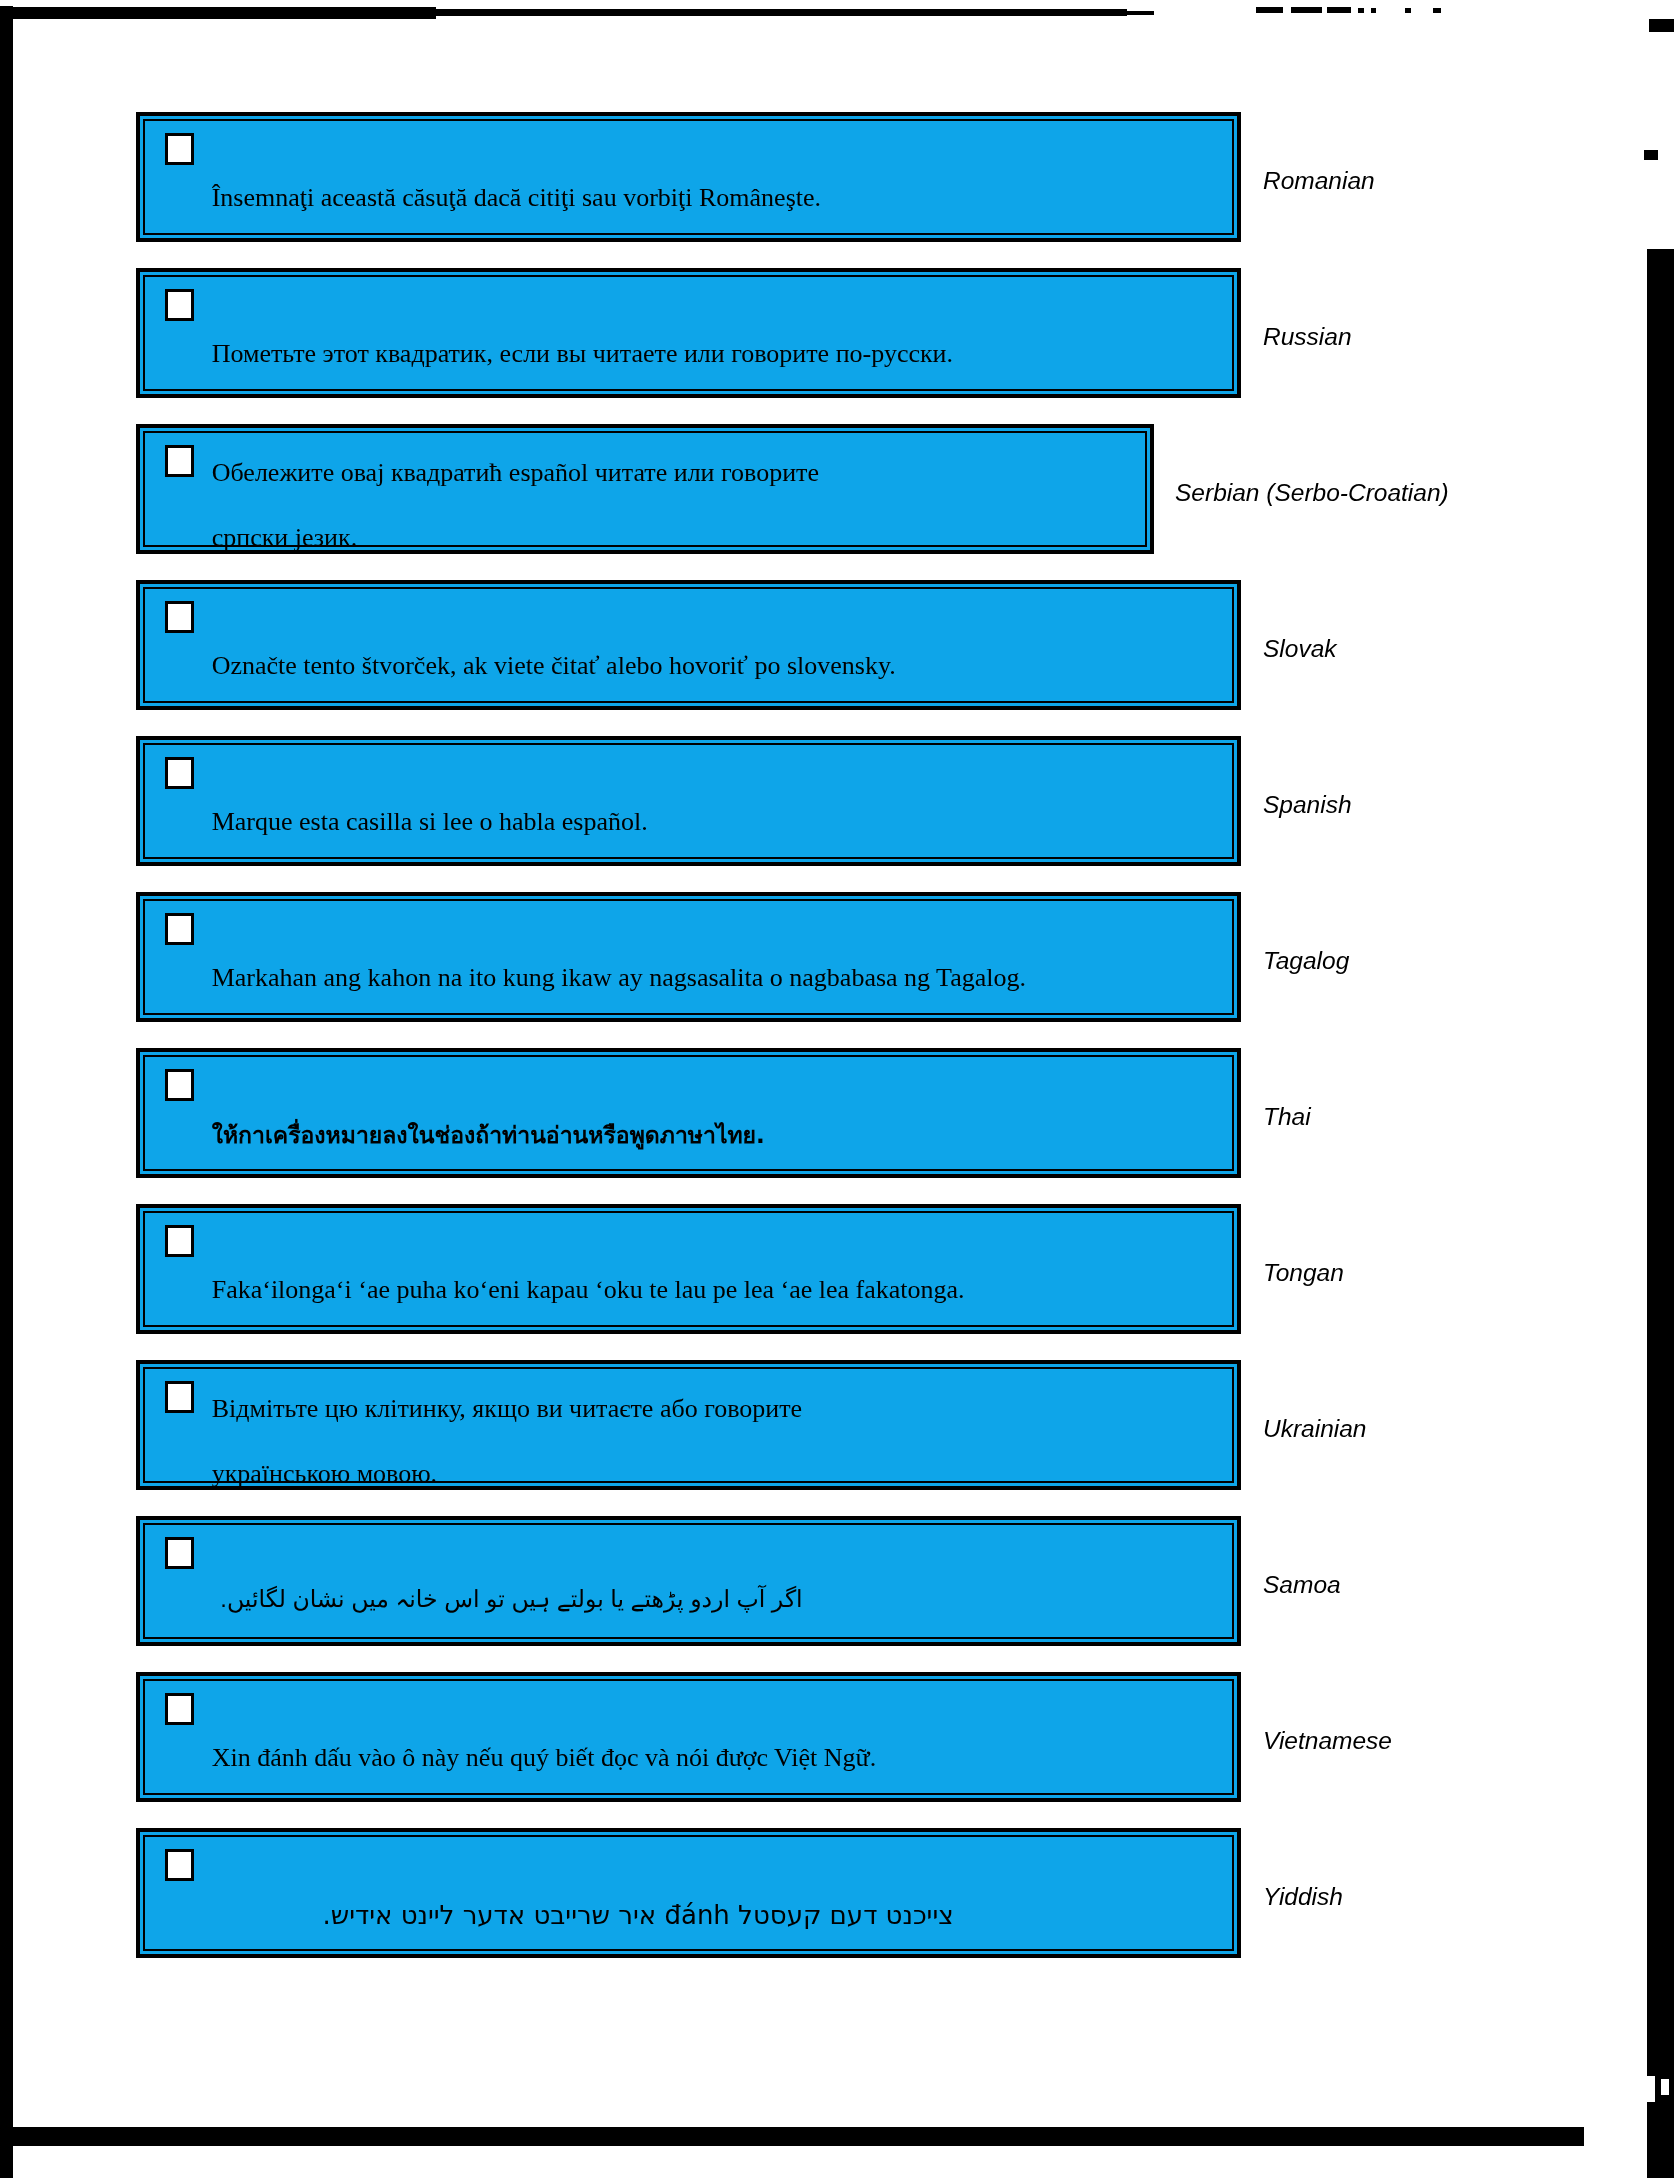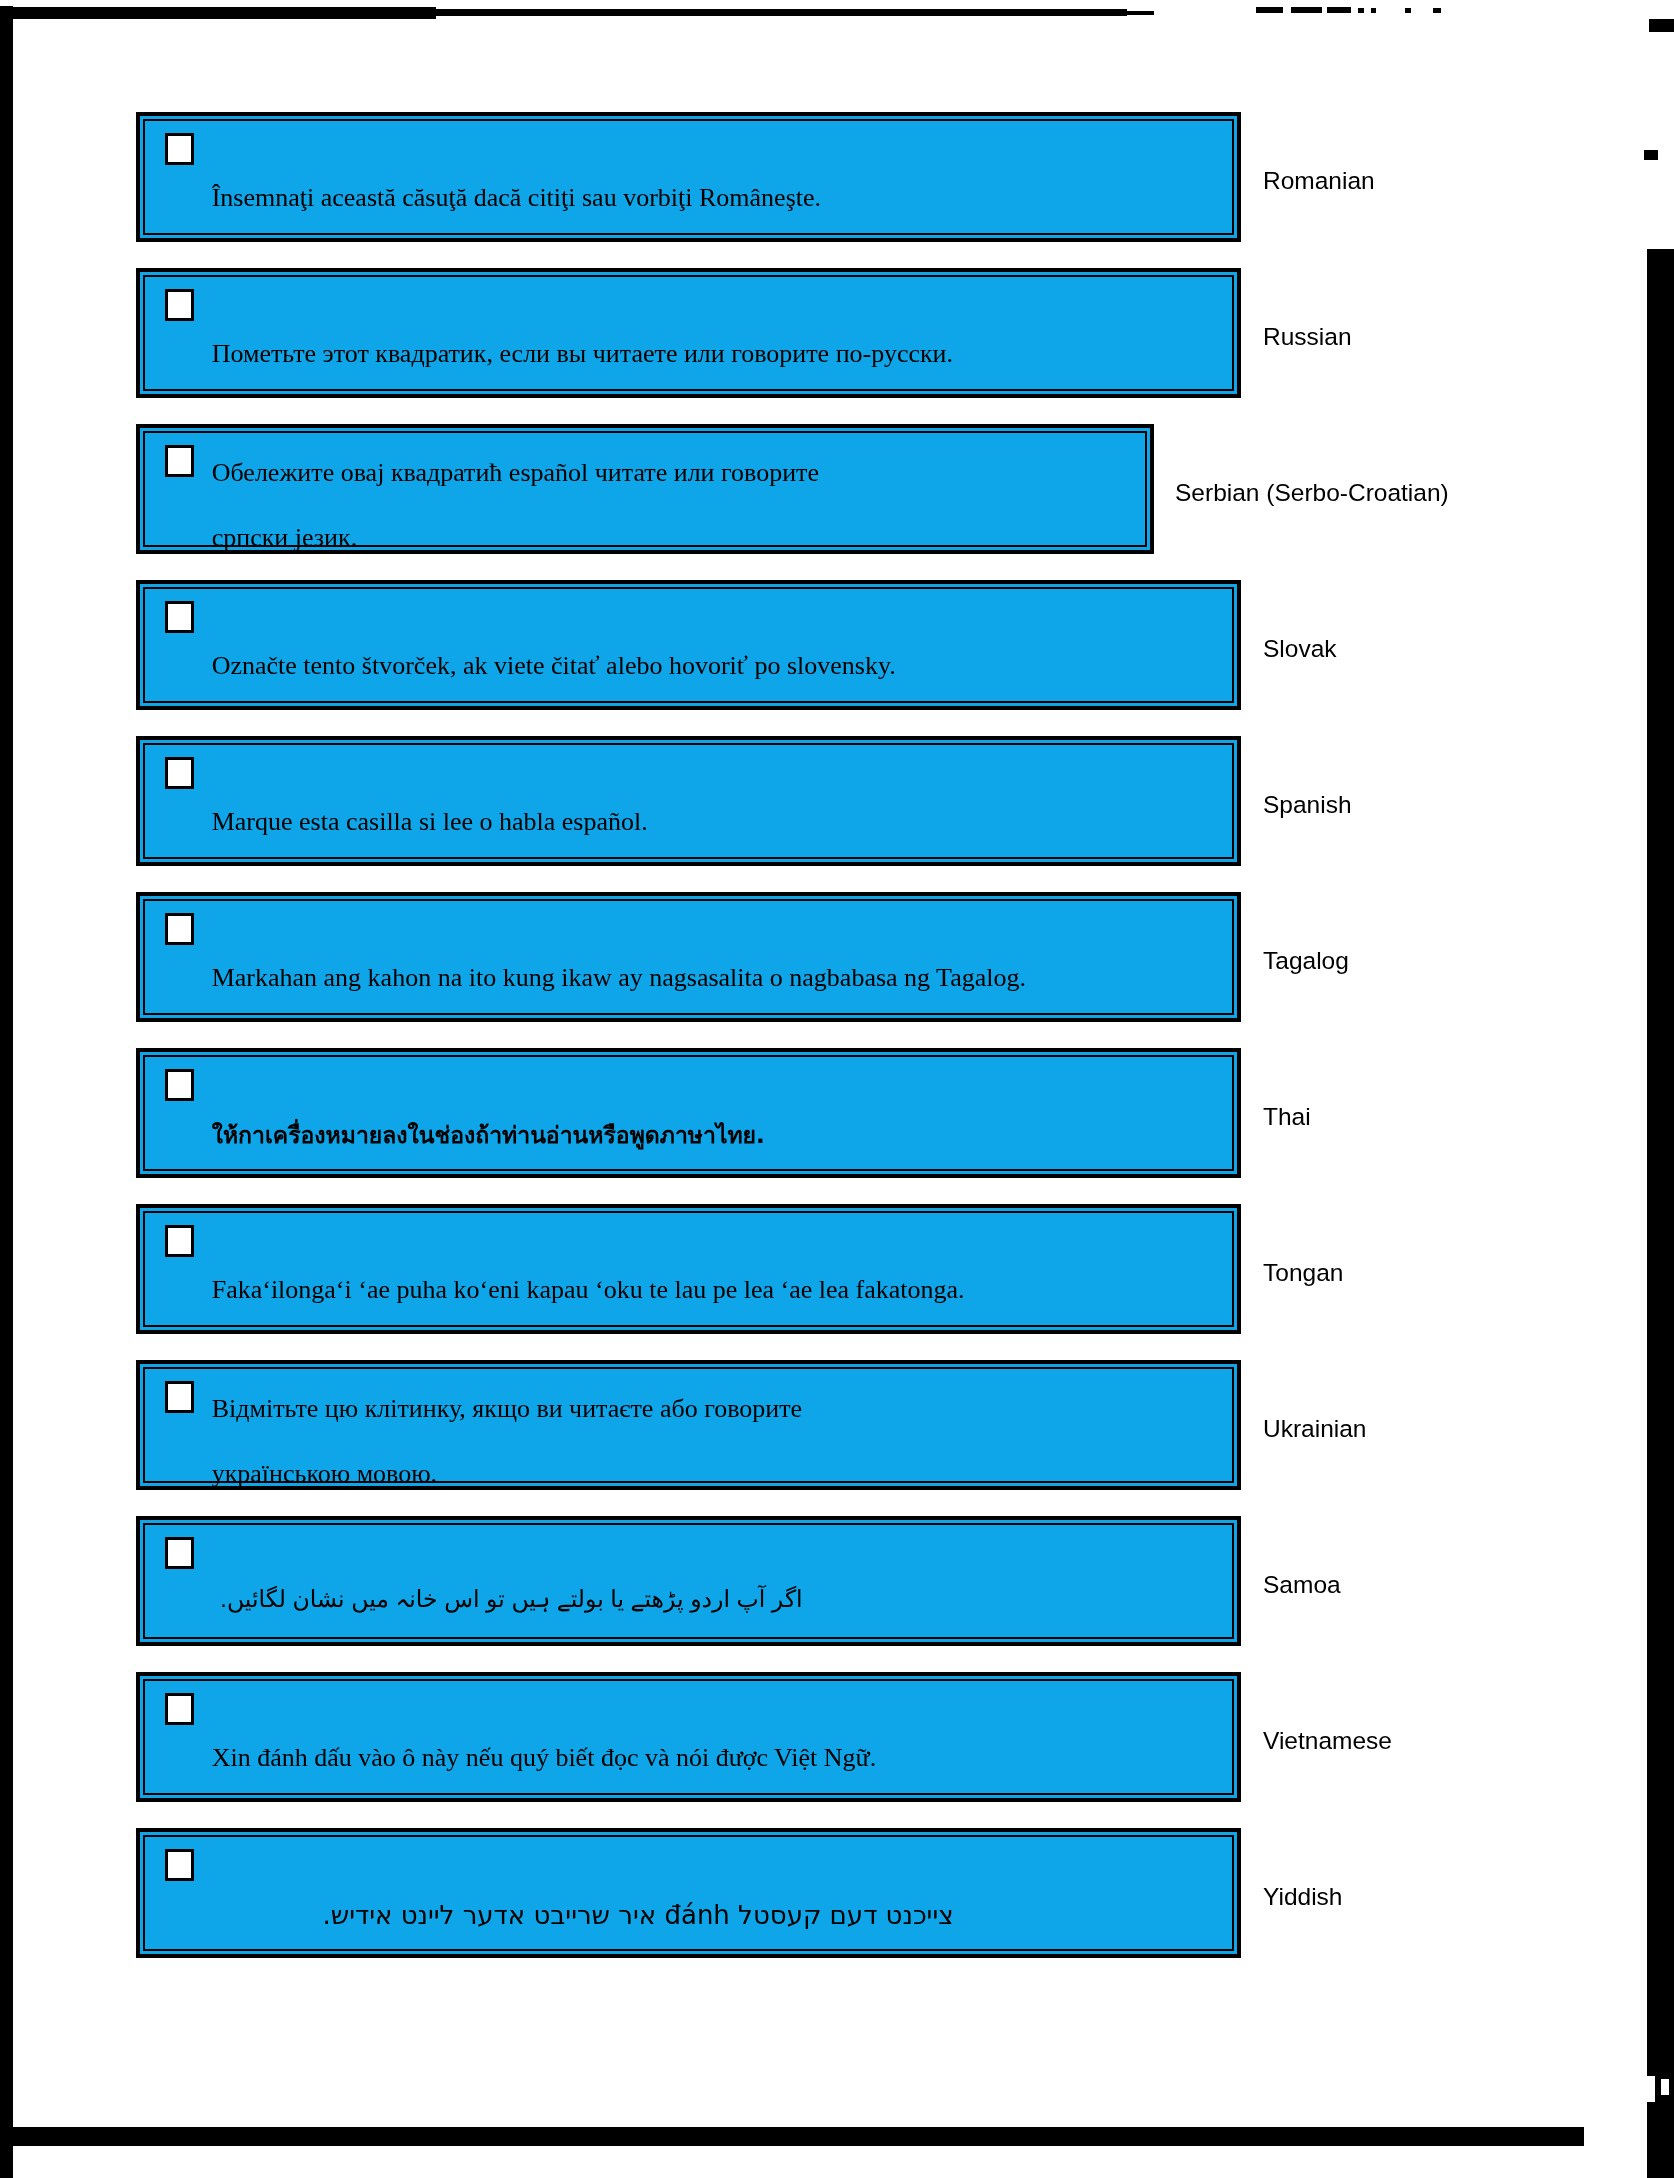--- a/index.html
+++ b/index.html
@@ -39,21 +39,21 @@
     direction:rtl;left:22px;right:auto;width:636px;text-align:right;top:58px;
   }
   .row--yiddish .sentence{
     font-family:"DejaVu Sans","Liberation Sans",sans-serif;font-size:26px;
     direction:rtl;left:23px;right:auto;width:786px;text-align:right;top:62px;
   }
 
   .label{
     position:absolute;left:1127px;top:55px;
     font-family:"Liberation Sans","DejaVu Sans",sans-serif;
-    font-size:24.5px;white-space:nowrap;
+    font-size:24.5px;white-space:nowrap;font-style:italic;
   }
   .row--narrow .label{left:1039px;}
 
   
   .left-bar{left:0;top:5.5px;width:12.7px;height:2173px;}
   .topline-1{left:0;top:7.3px;width:436px;height:11.8px;}
   .topline-2{left:436px;top:9px;width:691px;height:7.3px;}
   .topline-3{left:1127px;top:11px;width:27px;height:3.6px;}
   .dash-a{left:1256px;top:7.3px;width:27px;height:5.5px;}
   .dash-b{left:1291px;top:7.3px;width:31px;height:5.5px;}

